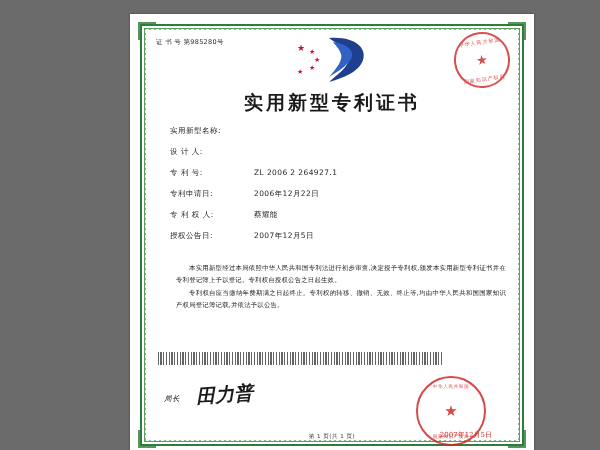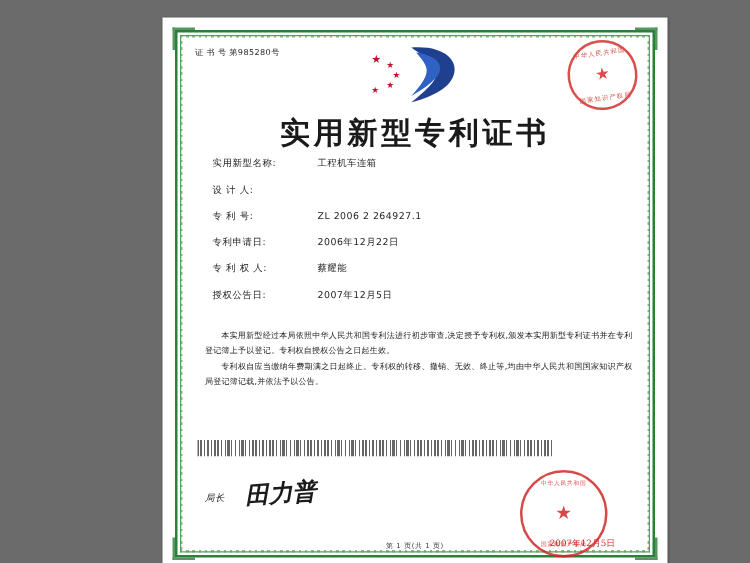--- a/index.html
+++ b/index.html
@@ -76,21 +76,21 @@
   }
   .seal .seal-top{
     position:absolute;left:0;right:0;top:5px;text-align:center;font-size:5px;letter-spacing:1px;
   }
   .seal .seal-bottom{
     position:absolute;left:0;right:0;bottom:4px;text-align:center;font-size:5px;letter-spacing:1px;
   }
 
   .title{
     position:absolute;left:0;right:0;top:76px;text-align:center;
-    font-size:24px;font-weight:bold;letter-spacing:3px;color:#1a1a1a;
+    font-size:19px;font-weight:bold;letter-spacing:3px;color:#1a1a1a;
     font-family:"DejaVu Sans","Liberation Sans",sans-serif;
   }
 
   .fields{
     position:absolute;left:40px;top:112px;right:30px;
   }
   .field{
     display:flex;align-items:flex-start;margin-bottom:11px;
     font-size:7.5px;color:#1f1f1f;
   }
@@ -99,21 +99,21 @@
   }
   .field .val{
     flex:1;letter-spacing:.4px;
   }
 
   .body-text{
     position:absolute;left:34px;right:28px;top:248px;
     font-size:6.4px;line-height:12px;color:#222;text-align:justify;
     letter-spacing:.2px;
   }
-  .body-text p{margin:0 0 1px 0;text-indent:13px;}
+  .body-text p{margin:0 0 1px 12px;text-indent:13px;}
 
   
   .barcode{
     position:absolute;left:28px;top:338px;width:284px;height:13px;
     background:repeating-linear-gradient(90deg,
       #333 0 1px,#fff 1px 2px,#333 2px 4px,#fff 4px 5px,
       #333 5px 6px,#fff 6px 8px,#333 8px 9px,#fff 9px 11px);
     opacity:.75;
   }
 
@@ -185,21 +185,20 @@
     <div class="seal-top">中华人民共和国</div>
     <div class="seal-star">★</div>
     <div class="seal-bottom">国家知识产权局</div>
   </div>
 
   <div class="title">实用新型专利证书</div>
 
   <div class="fields">
     <div class="field">
       <span class="lab">实用新型名称:</span>
-      <span class="val">工程机车连箱</span>
     </div>
     <div class="field">
       <span class="lab">设 计 人:</span>
     </div>
     <div class="field">
       <span class="lab">专 利 号:</span>
       <span class="val">ZL 2006 2 264927.1</span>
     </div>
     <div class="field">
       <span class="lab">专利申请日:</span>

